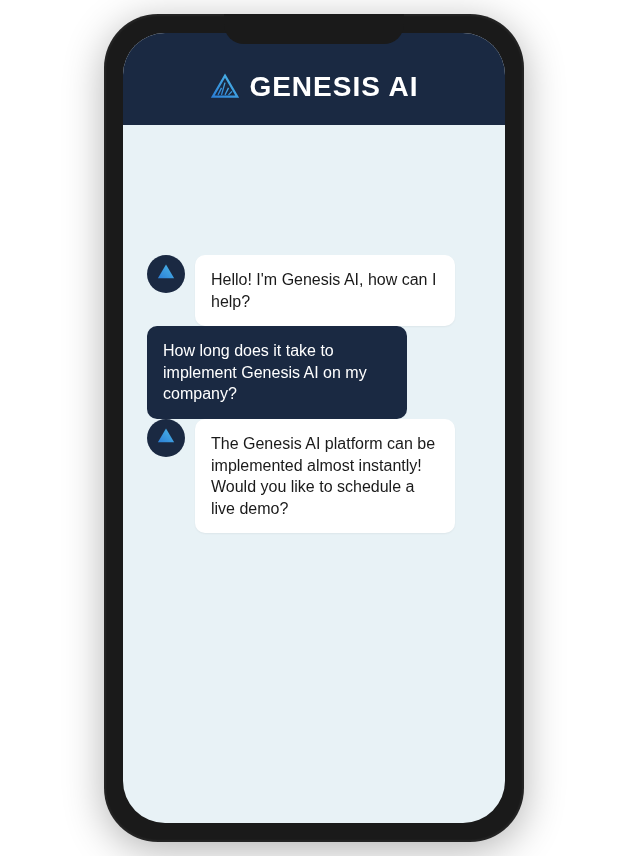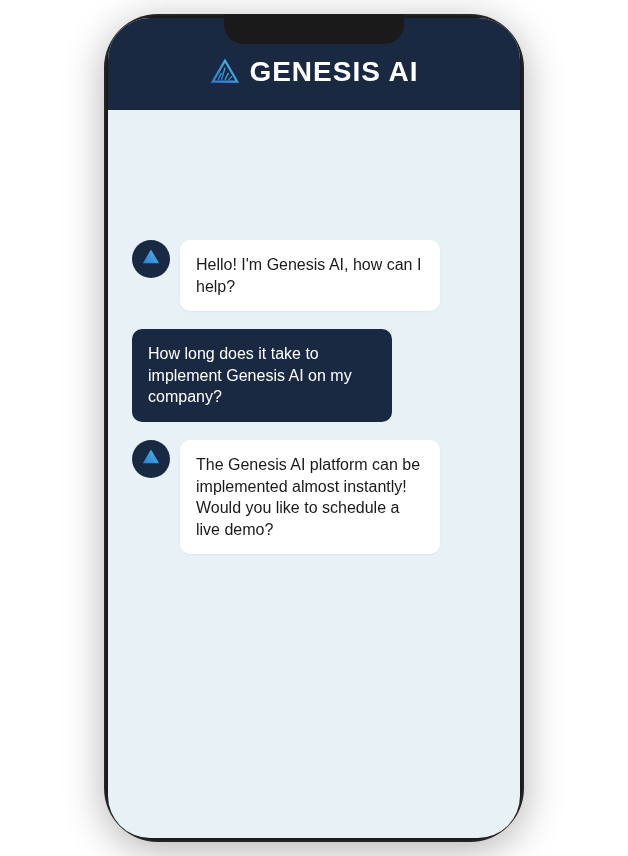--- a/index.html
+++ b/index.html
@@ -10,21 +10,21 @@
       font-family: -apple-system, BlinkMacSystemFont, 'Segoe UI', Arial, sans-serif;
       display: flex;
       align-items: center;
       justify-content: center;
     }
     .phone-frame {
       width: 420px;
       height: 828px;
       background: #1a1a1a;
       border-radius: 54px;
-      padding: 4px;
+      padding: 19px;
       box-shadow: 0 8px 40px rgba(0,0,0,0.3), inset 0 0 2px 2px rgba(255,255,255,0.05);
       position: relative;
     }
     .phone-frame::before {
       content: '';
       position: absolute;
       top: 0;
       left: 50%;
       transform: translateX(-50%);
       width: 180px;
@@ -66,21 +66,20 @@
       color: #ffffff;
       font-size: 28px;
       font-weight: 800;
       letter-spacing: 1px;
     }
     .chat-area {
       flex: 1;
       padding: 130px 24px 20px 24px;
       display: flex;
       flex-direction: column;
-      gap: 18px;
       overflow-y: auto;
     }
     .message-row {
       display: flex;
       align-items: flex-start;
       gap: 10px;
     }
     .message-row.user {
       justify-content: flex-start;
     }

